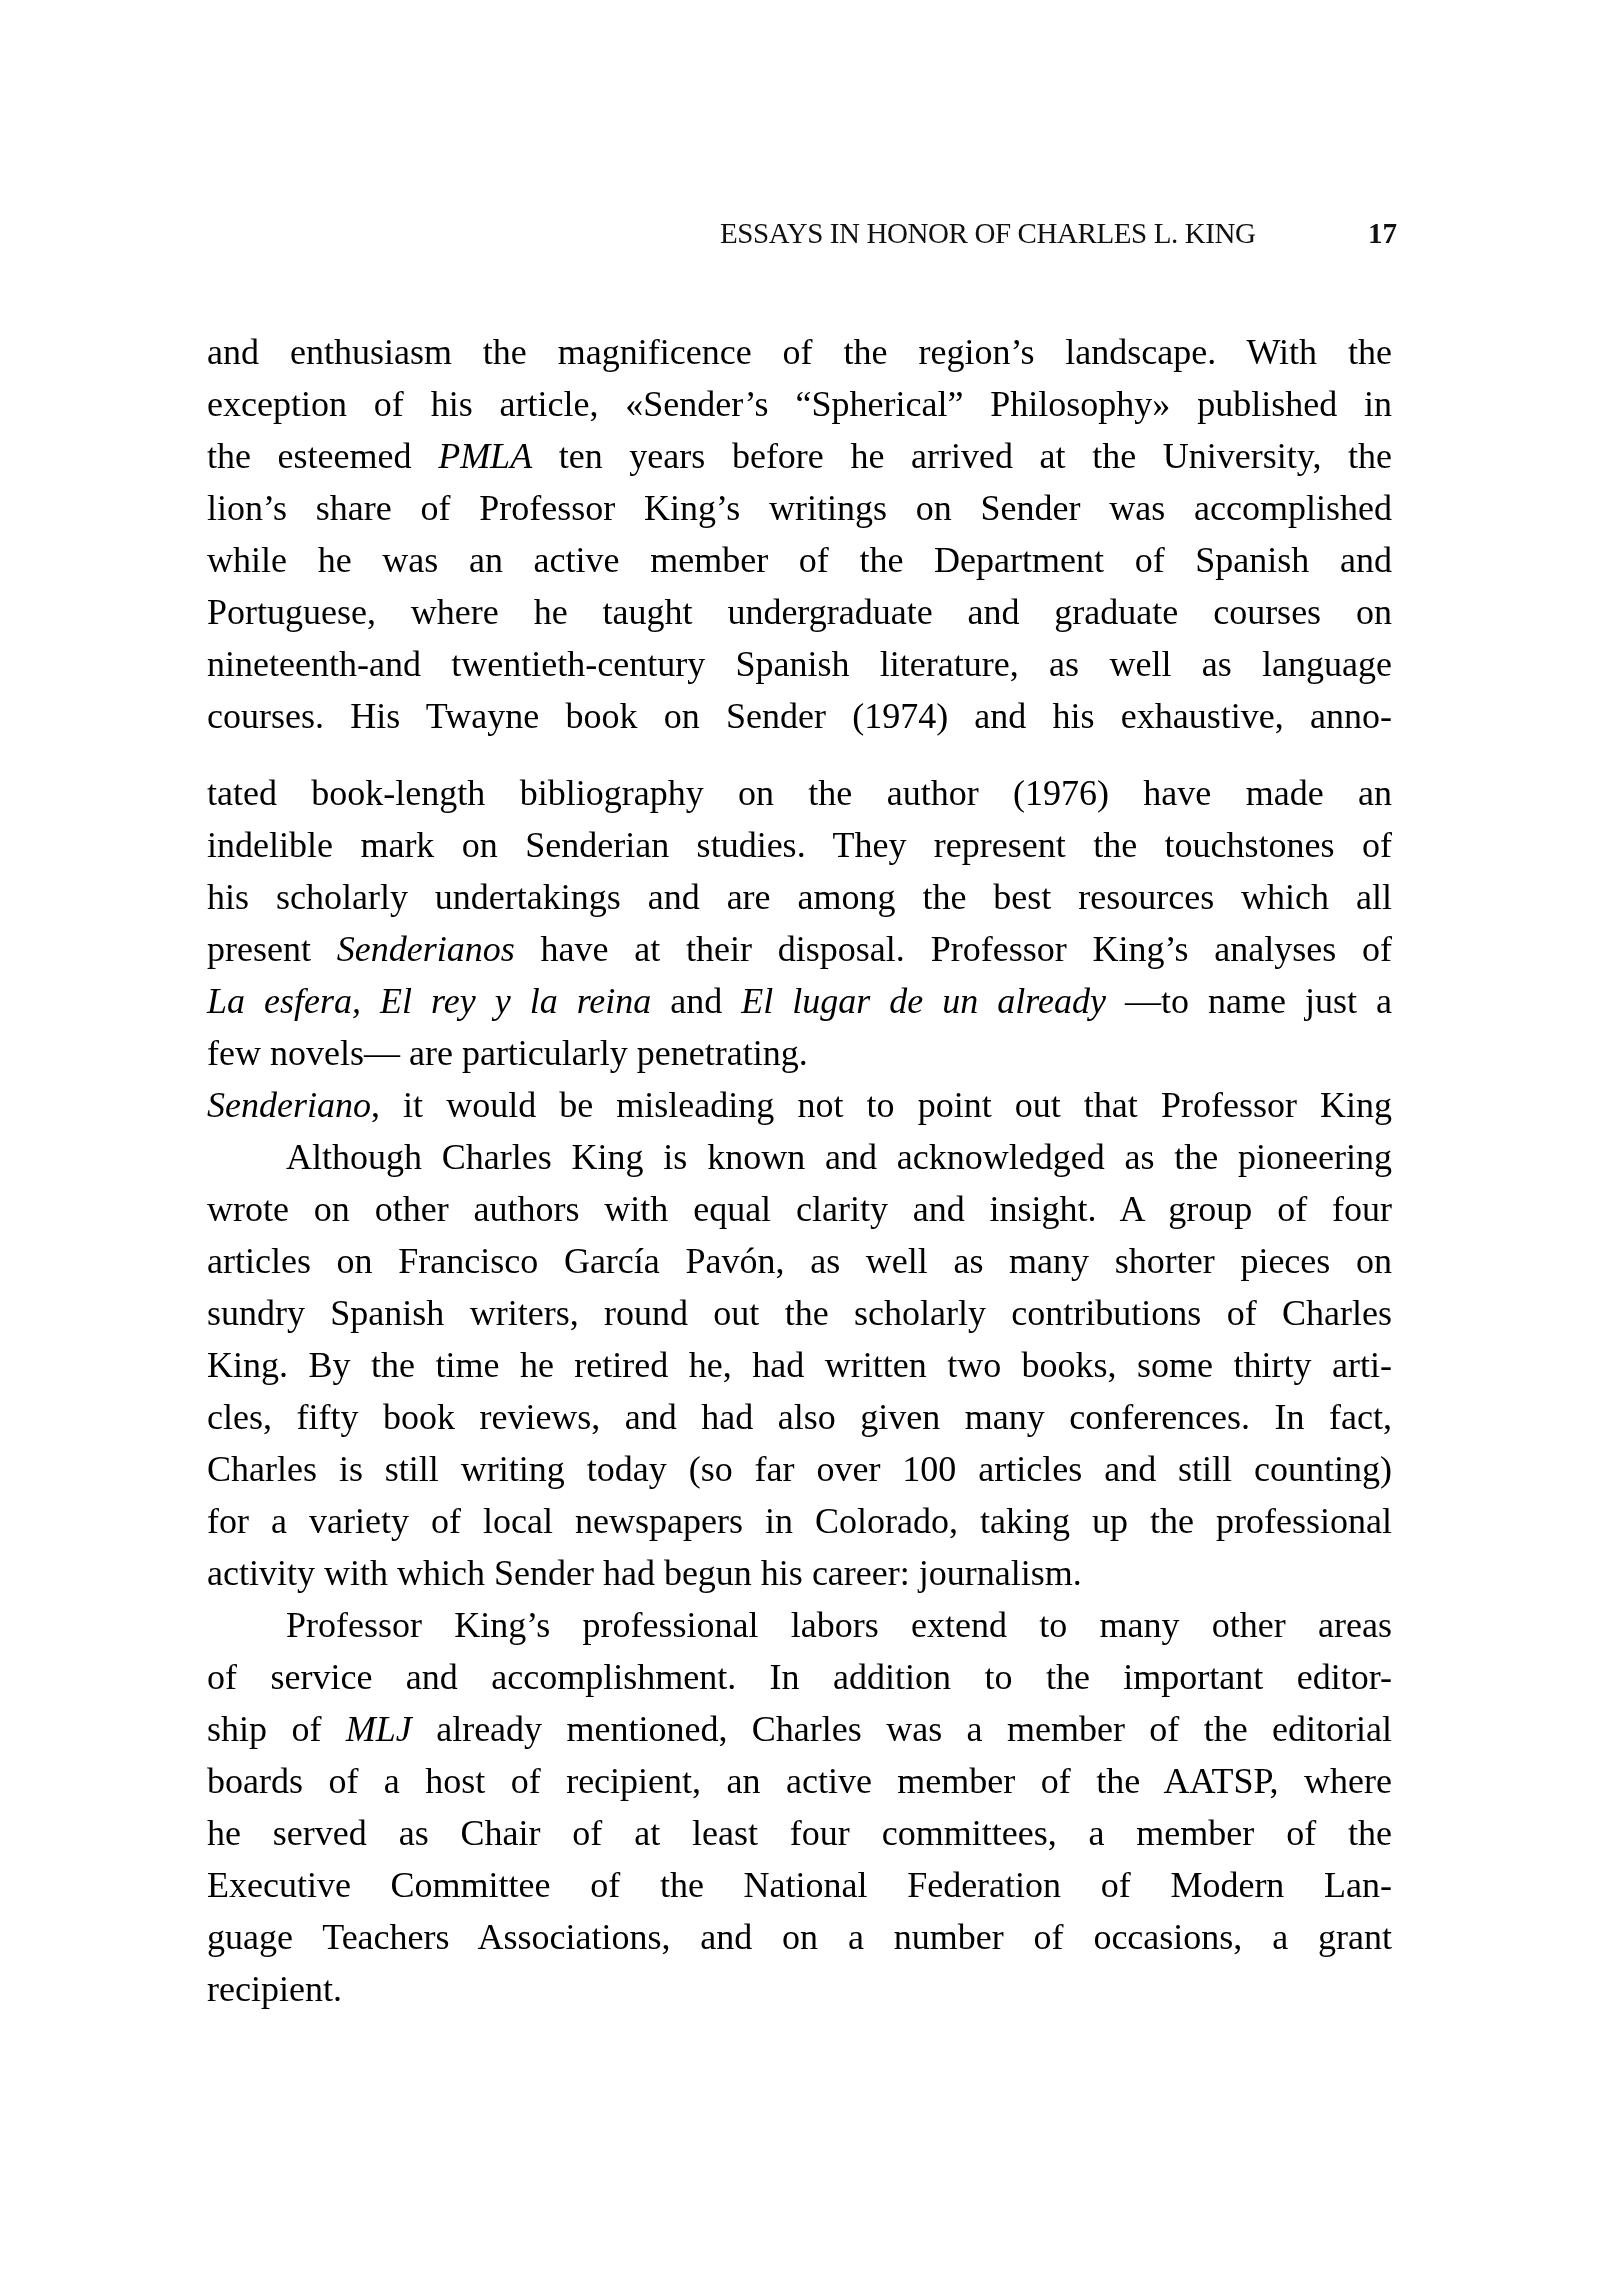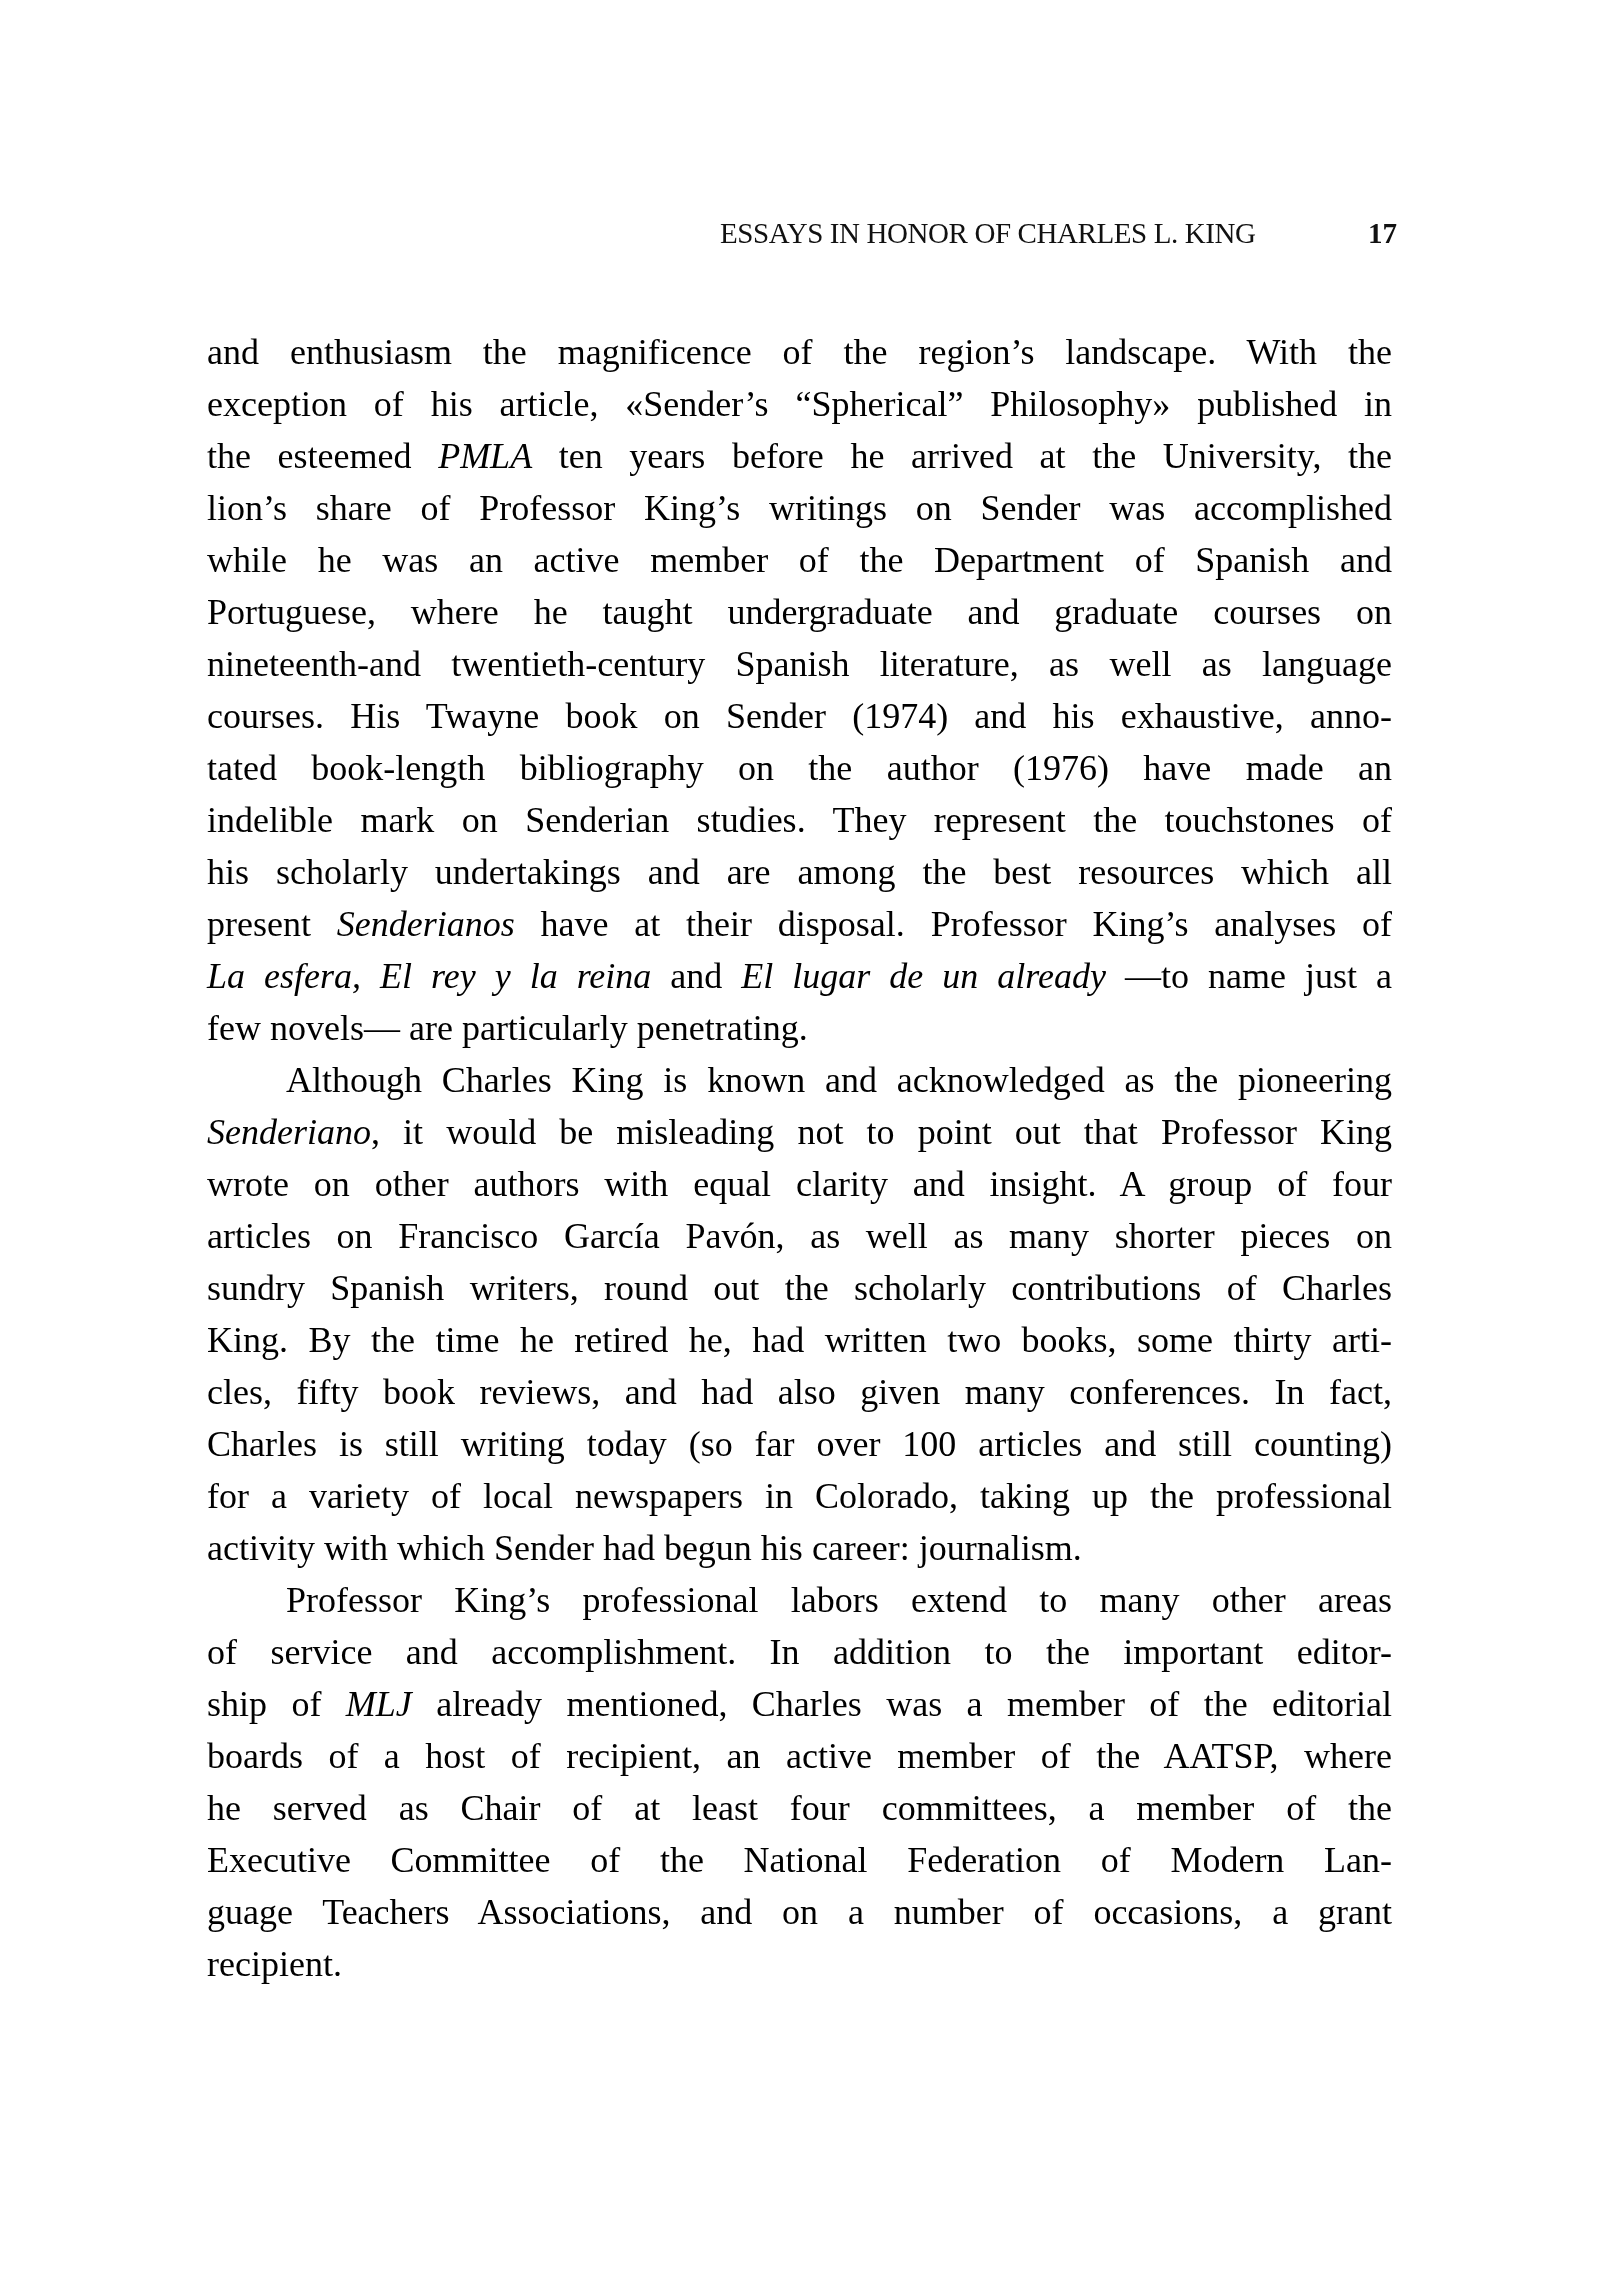--- a/index.html
+++ b/index.html
@@ -35,30 +35,30 @@
   <div class="body-text" id="body-text">
       <div>
         <div class="line" style="white-space: normal;"><span>and enthusiasm the magnificence of the region’s landscape. With the</span></div>
         <div class="line" style="white-space: normal;"><span>exception of his article, «Sender’s “Spherical” Philosophy» published in</span></div>
         <div class="line" style="white-space: normal;"><span>the esteemed </span><span class="it">PMLA</span><span> ten years before he arrived at the University, the</span></div>
         <div class="line" style="white-space: normal;"><span>lion’s share of Professor King’s writings on Sender was accomplished</span></div>
         <div class="line" style="white-space: normal;"><span>while he was an active member of the Department of Spanish and</span></div>
         <div class="line" style="white-space: normal;"><span>Portuguese, where he taught undergraduate and graduate courses on</span></div>
         <div class="line" style="white-space: normal;"><span>nineteenth-and twentieth-century Spanish literature, as well as language</span></div>
         <div class="line" style="white-space: normal;"><span>courses. His Twayne book on Sender (1974) and his exhaustive, anno-</span></div>
-        <div class="line" style="white-space: normal;"><span>tated book-length bibliography on the author (1976) have made an</span></div>
+        <div class="line" style="white-space: normal; margin-top: 25px;"><span>tated book-length bibliography on the author (1976) have made an</span></div>
         <div class="line" style="white-space: normal;"><span>indelible mark on Senderian studies. They represent the touchstones of</span></div>
         <div class="line" style="white-space: normal;"><span>his scholarly undertakings and are among the best resources which all</span></div>
         <div class="line" style="white-space: normal;"><span>present </span><span class="it">Senderianos</span><span> have at their disposal. Professor King’s analyses of</span></div>
         <div class="line" style="white-space: normal;"><span class="it">La esfera, El rey y la reina</span><span> and </span><span class="it">El lugar de un already</span><span> —to name just a</span></div>
         <div class="line last" style="white-space: normal;"><span>few novels— are particularly penetrating.</span></div>
       </div>
       <div>
+        <div class="line" style="white-space: normal;"><span class="it">Senderiano</span><span>, it would be misleading not to point out that Professor King</span></div>
         <div class="line indent" style="white-space: normal;"><span>Although Charles King is known and acknowledged as the pioneering</span></div>
-        <div class="line" style="white-space: normal;"><span class="it">Senderiano</span><span>, it would be misleading not to point out that Professor King</span></div>
         <div class="line" style="white-space: normal;"><span>wrote on other authors with equal clarity and insight. A group of four</span></div>
         <div class="line" style="white-space: normal;"><span>articles on Francisco García Pavón, as well as many shorter pieces on</span></div>
         <div class="line" style="white-space: normal;"><span>sundry Spanish writers, round out the scholarly contributions of Charles</span></div>
         <div class="line" style="white-space: normal;"><span>King. By the time he retired he, had written two books, some thirty arti-</span></div>
         <div class="line" style="white-space: normal;"><span>cles, fifty book reviews, and had also given many conferences. In fact,</span></div>
         <div class="line" style="white-space: normal;"><span>Charles is still writing today (so far over 100 articles and still counting)</span></div>
         <div class="line" style="white-space: normal;"><span>for a variety of local newspapers in Colorado, taking up the professional</span></div>
         <div class="line last" style="white-space: normal;"><span>activity with which Sender had begun his career: journalism.</span></div>
       </div>
       <div>

